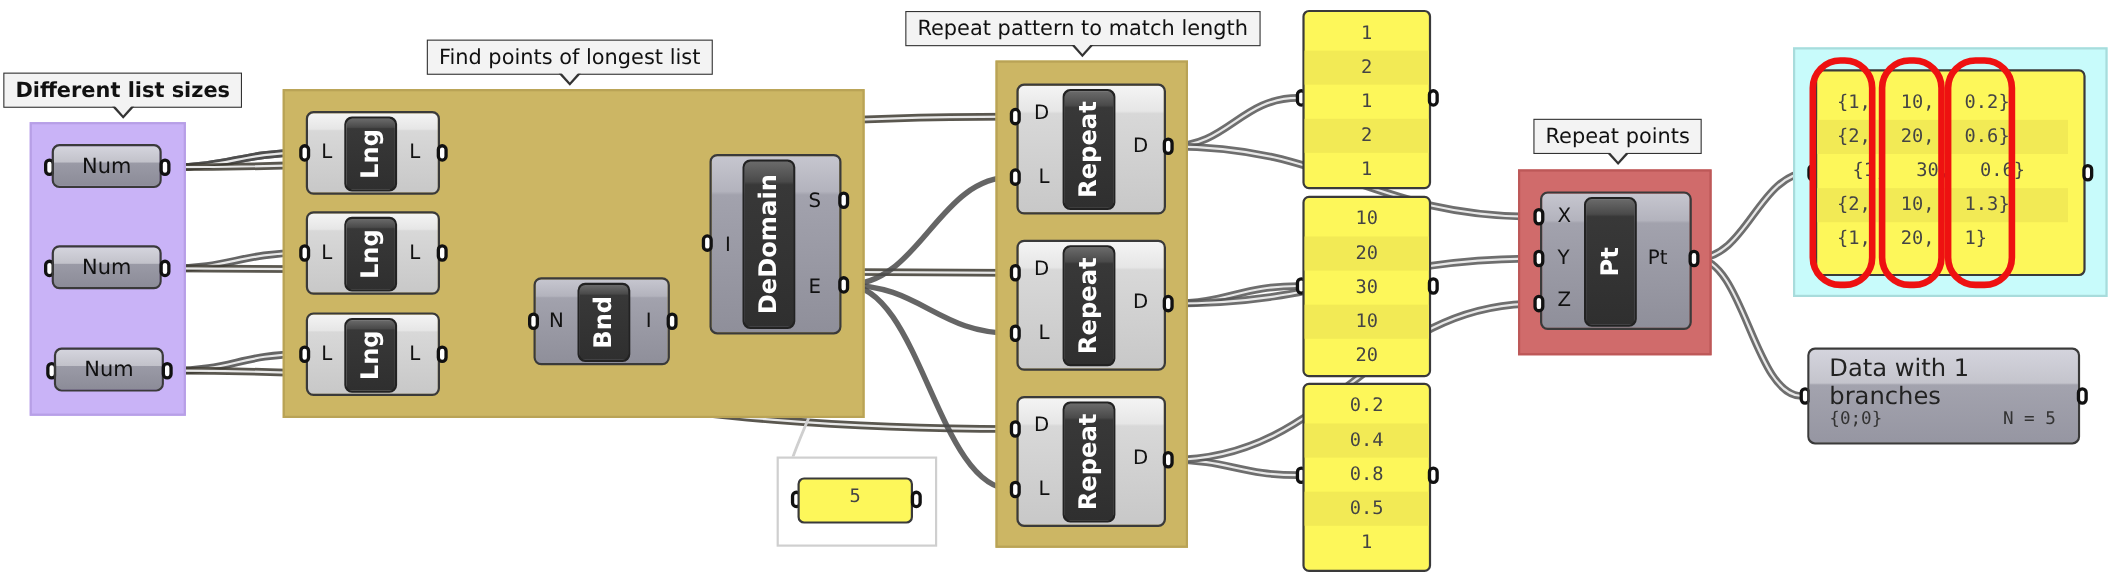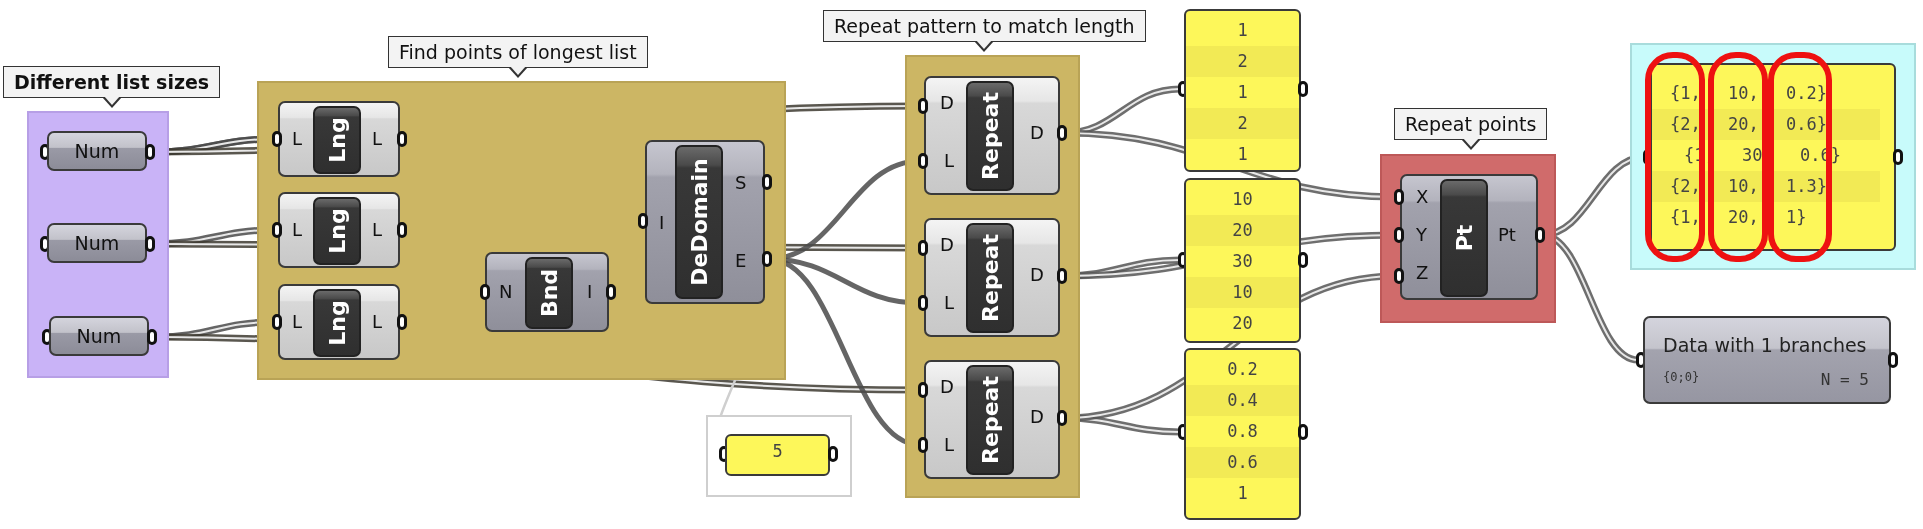--- a/index.html
+++ b/index.html
@@ -273,21 +273,21 @@
     <div class="row">20</div>
   </div>
   <div class="grip" style="left:1298px;top:252px;"></div>
 </div>
 <div>
   <div class="grip" style="left:1178px;top:424px;"></div>
   <div class="panel" style="left:1184px;top:348px;width:117px;height:172px;padding-top:4px;">
     <div class="row">0.2</div>
     <div class="row alt">0.4</div>
     <div class="row">0.8</div>
-    <div class="row alt">0.6</div>
+    <div class="row alt">0.5</div>
     <div class="row">1</div>
   </div>
   <div class="grip" style="left:1298px;top:424px;"></div>
 </div>
 
 <div>
   <div class="comp grey" style="left:1400px;top:174px;width:138px;height:126px;">
     <span class="port-lbl" style="left:14px;top:10px;">X</span>
     <span class="port-lbl" style="left:14px;top:48px;">Y</span>
     <span class="port-lbl" style="left:14px;top:86px;">Z</span>
@@ -313,18 +313,18 @@
   </div>
   <div class="grip" style="left:1893px;top:149px;"></div>
   <div class="ellipse" style="left:1645px;top:52px;width:60px;height:210px;"></div>
   <div class="ellipse" style="left:1708px;top:52px;width:60px;height:210px;"></div>
   <div class="ellipse" style="left:1768px;top:52px;width:64px;height:210px;"></div>
 </div>
 
 <div>
   <div class="grip" style="left:1636px;top:352px;"></div>
   <div class="dataout" style="left:1643px;top:316px;width:248px;height:88px;">
-    <div style="position:absolute;left:18px;top:16px;font-size:19px;color:#222;">Data with 1 branches</div>
-    <div style="position:absolute;left:18px;top:52px;font-family:'DejaVu Sans Mono',monospace;font-size:12px;color:#333;">{0;0}</div>
+    <div style="position:absolute;left:18px;top:5px;font-size:22px;color:#222;">Data with 1 branches</div>
+    <div style="position:absolute;left:18px;top:52px;font-family:'DejaVu Sans Mono',monospace;font-size:16px;color:#333;">{0;0}</div>
     <div style="position:absolute;right:20px;top:52px;font-family:'DejaVu Sans Mono',monospace;font-size:16px;color:#333;">N = 5</div>
   </div>
   <div class="grip" style="left:1888px;top:352px;"></div>
 </div>
 
 </body></html>

